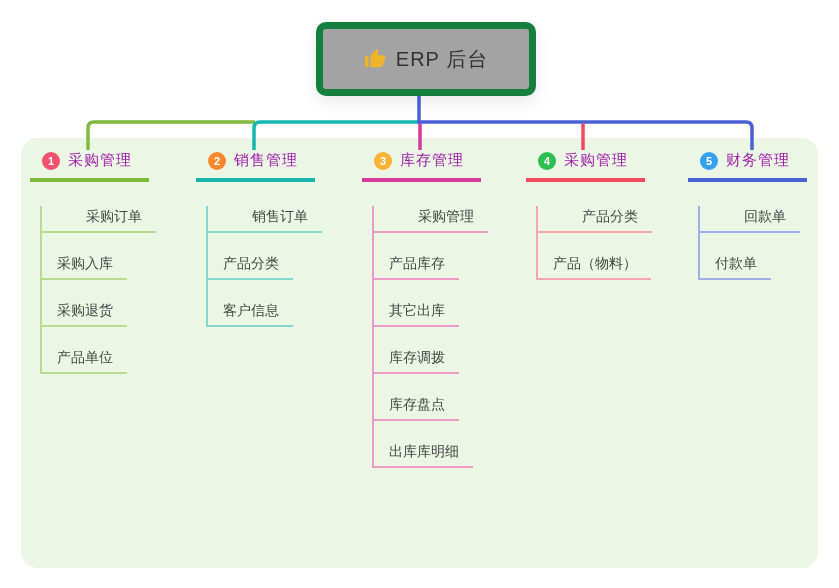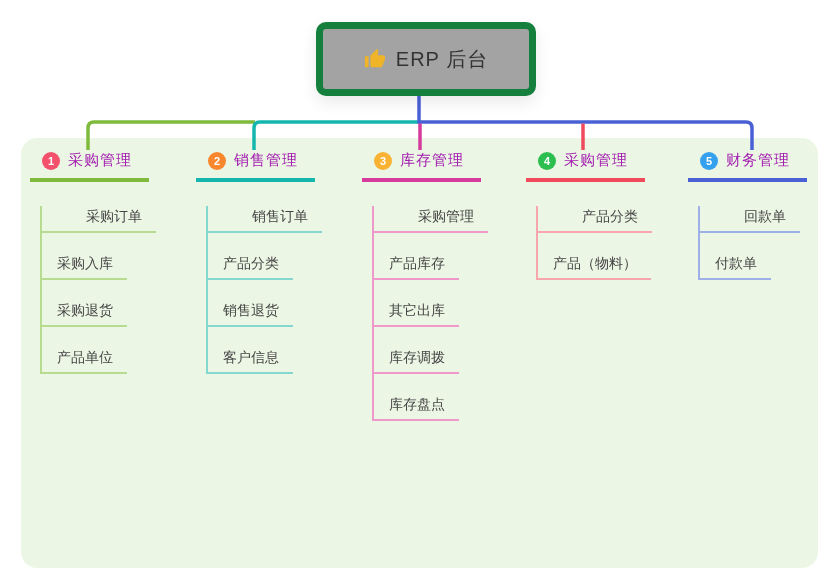--- a/index.html
+++ b/index.html
@@ -77,36 +77,36 @@
     </div>
 
     <div class="branch" style="left: 196px; --main: #14b6ae; --light: #85d8d0; --badge: #f8872e;">
       <div class="branch-header">
         <span class="badge">2</span>
         <span class="branch-label">销售管理</span>
       </div>
       <div class="branch-body">
           <div class="sub-item">销售订单</div>
           <div class="sub-item">产品分类</div>
-          <div class="sub-item">销售退货</div>
           <div class="sub-item">客户信息</div>
         </div>
     </div>
 
     <div class="branch" style="left: 362px; --main: #d53a9c; --light: #ef98ca; --badge: #f9b232;">
       <div class="branch-header">
         <span class="badge">3</span>
         <span class="branch-label">库存管理</span>
       </div>
       <div class="branch-body">
           <div class="sub-item">采购管理</div>
           <div class="sub-item">产品库存</div>
           <div class="sub-item">其它出库</div>
           <div class="sub-item">库存调拨</div>
           <div class="sub-item">库存盘点</div>
+          <div class="sub-item">出库库明细</div>
         </div>
     </div>
 
     <div class="branch" style="left: 526px; --main: #f14a5d; --light: #f8a6ad; --badge: #2cbf50;">
       <div class="branch-header">
         <span class="badge">4</span>
         <span class="branch-label">采购管理</span>
       </div>
       <div class="branch-body">
           <div class="sub-item">产品分类</div>

